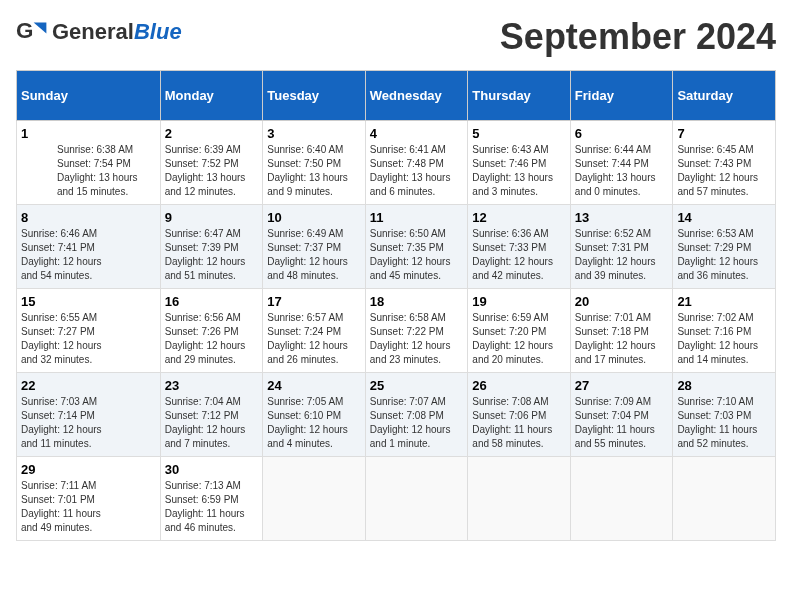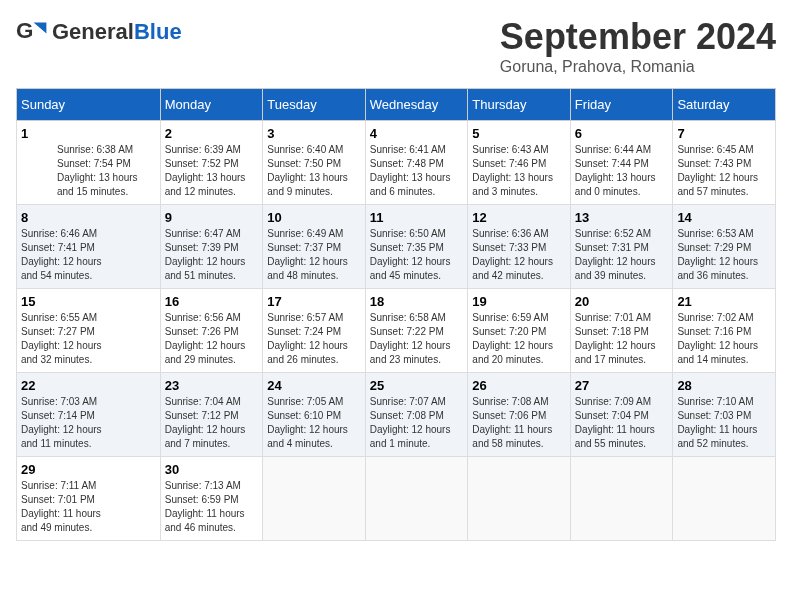--- a/index.html
+++ b/index.html
@@ -23,50 +23,52 @@
     }
     .logo-text-general {
       font-size: 22px;
       font-weight: bold;
       color: #333;
     }
     .logo-text-blue {
       font-size: 22px;
       font-weight: bold;
       color: #1565C0;
+      font-style: italic;
     }
     .logo-icon {
       width: 32px;
       height: 32px;
     }
     .title-block {
+      text-align: right;
     }
     .month-title {
       font-size: 36px;
       font-weight: bold;
       color: #333;
     }
     .location-title {
       font-size: 16px;
       color: #555;
     }
     table {
       width: 100%;
       border-collapse: collapse;
       font-size: 11px;
     }
     thead tr {
       background-color: #1565C0;
       color: #fff;
     }
     thead th {
-      padding: 8px 4px;
+      padding: 17px 4px;
       text-align: left;
       font-size: 13px;
-      font-weight: normal;
+      font-weight: bold;
       border: 1px solid #ccc;
     }
     tbody tr {
       background: #fff;
     }
     tbody tr.alt {
       background: #f0f4f8;
     }
     tbody td {
       vertical-align: top;
@@ -98,21 +100,20 @@
     <svg class="logo-icon" viewBox="0 0 40 40" xmlns="http://www.w3.org/2000/svg">
       <text x="0" y="28" font-size="28" font-weight="bold" fill="#333" font-family="Arial">G</text>
       <polygon points="22,8 38,8 38,22" fill="#1565C0"></polygon>
     </svg>
     <div>
       <span class="logo-text-general">General</span><span class="logo-text-blue">Blue</span>
     </div>
   </div>
   <div class="title-block">
     <div class="month-title">September 2024</div>
-    <div class="location-title">Goruna, Prahova, Romania</div>
   </div>
 </div>
 
 <table>
   <thead>
     <tr>
     <th>Sunday</th>
         <th>Monday</th>
         <th>Tuesday</th>
         <th>Wednesday</th>

